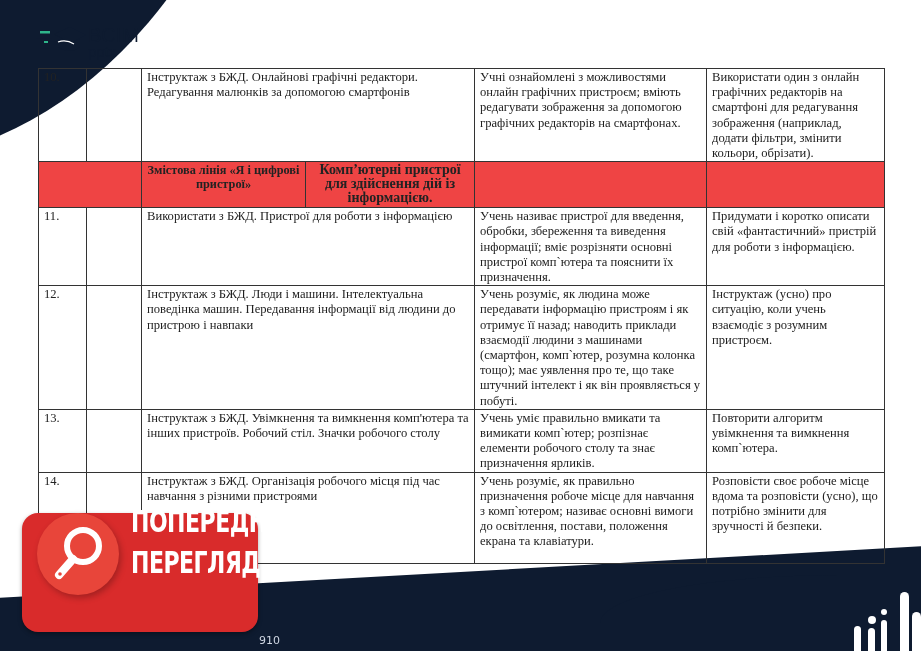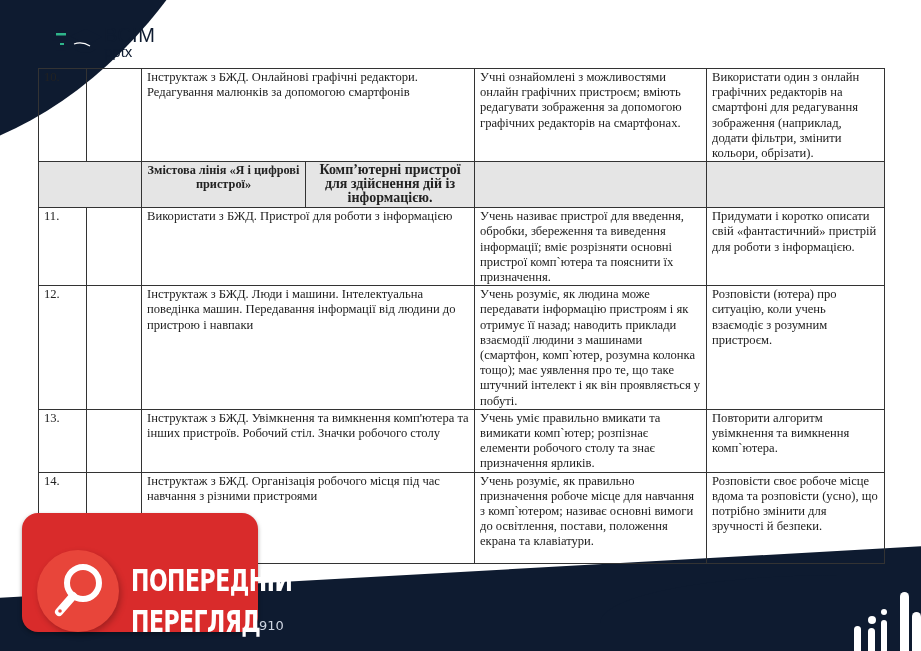--- a/index.html
+++ b/index.html
@@ -20,21 +20,21 @@
     background: #0e1b30;
     transform: rotate(-3.2deg);
     transform-origin: left top;
   }
   .bottom-band-2 {
     position: absolute; left: 600px; top: 575px; width: 400px; height: 120px;
     background: #0e1b30;
     border-radius: 60% 0 0 0 / 40% 0 0 0;
   }
   .logo {
-    position: absolute; left: 50px; top: 25px; display: flex; align-items: center;
+    position: absolute; left: 34px; top: 25px; display: flex; 
   }
   .logo .mark { width: 52px; height: 30px; position: relative; }
   .logo .words { margin-left: 2px; line-height: 1; }
   .logo .brand {
     font-family: "Liberation Sans", sans-serif; font-size: 20px; color: #0e1b30;
     letter-spacing: 0.5px;
   }
   .logo .sub {
     font-family: "Liberation Sans", sans-serif; font-size: 15px; color: #0e1b30;
     margin-top: -1px;
@@ -46,50 +46,50 @@
     border-collapse: collapse;
     table-layout: fixed;
     font-size: 12.6px; line-height: 15.2px; color: #222;
   }
   table.plan td {
     border: 1.3px solid #333;
     vertical-align: top;
     padding: 1px 5px 0 5px;
   }
   td.num { padding-right: 3px; }
-  tr.section td { background: #e5e5e5; }
+  tr.section td { background: #ef4444; }
   td.sec-title {
     font-weight: bold; text-align: center; vertical-align: middle;
     font-size: 12.3px; line-height: 14px;
   }
   td.sec-topic {
     font-weight: bold; text-align: center;
     font-size: 14px; line-height: 14px; padding-top: 0;
   }
 
   .preview-badge {
     position: absolute; left: 22px; top: 513px; width: 236px; height: 119px;
     background: #d92b2b; border-radius: 16px;
     box-shadow: 0 2px 4px rgba(0,0,0,0.35);
-    display: flex; align-items: flex-end;
+    display: flex; align-items: flex-start;
   }
   .preview-badge .circle {
     width: 82px; height: 82px; border-radius: 50%;
     background: #e8453a; margin-left: 15px; position: relative;
     box-shadow: 2px 3px 6px rgba(0,0,0,0.25);
   }
   .preview-badge .label {
     margin-left: 12px; color: #fff;
     font-family: "DejaVu Sans", sans-serif; font-weight: bold;
     font-size: 22px; line-height: 30px; letter-spacing: -0.5px;
     transform: scaleY(1.35); transform-origin: center;
   }
   .page-num {
-    position: absolute; left: 259px; top: 618px;
-    font-family: "DejaVu Sans", sans-serif; font-size: 13px; color: #cfd6e2;
+    position: absolute; left: 259px; top: 634px;
+    font-family: "DejaVu Sans", sans-serif; font-size: 11px; color: #cfd6e2;
   }
   .deco-bars { position: absolute; left: 850px; top: 588px; }
 </style>
 </head>
 <body>
 
 <div class="corner-tl"></div>
 <div class="bottom-band"></div>
 <div class="bottom-band-2"></div>
 
@@ -145,21 +145,21 @@
     <td colspan="2">Використати з БЖД. Пристрої для роботи з інформацією</td>
     <td>Учень називає пристрої для введення, обробки, збереження та виведення інформації; вміє розрізняти основні пристрої комп`ютера та пояснити їх призначення.</td>
     <td>Придумати і коротко описати свій «фантастичний» пристрій для роботи з інформацією.</td>
   </tr>
 
   <tr style="height:122px">
     <td class="num">12.</td>
     <td></td>
     <td colspan="2">Інструктаж з БЖД. Люди і машини. Інтелектуальна поведінка машин. Передавання інформації від людини до пристрою і навпаки</td>
     <td>Учень розуміє, як людина може передавати інформацію пристроям і як отримує її назад; наводить приклади взаємодії людини з машинами (смартфон, комп`ютер, розумна колонка тощо); має уявлення про те, що таке штучний інтелект і як він проявляється у побуті.</td>
-    <td>Розповісти (ютера) про ситуацію, коли учень взаємодіє з розумним пристроєм.</td>
+    <td>Інструктаж (усно) про ситуацію, коли учень взаємодіє з розумним пристроєм.</td>
   </tr>
 
   <tr style="height:60px">
     <td class="num">13.</td>
     <td></td>
     <td colspan="2">Інструктаж з БЖД. Увімкнення та вимкнення комп'ютера та інших пристроїв. Робочий стіл. Значки робочого столу</td>
     <td>Учень уміє правильно вмикати та вимикати комп`ютер; розпізнає елементи робочого столу та знає призначення ярликів.</td>
     <td>Повторити алгоритм увімкнення та вимкнення комп`ютера.</td>
   </tr>
 

